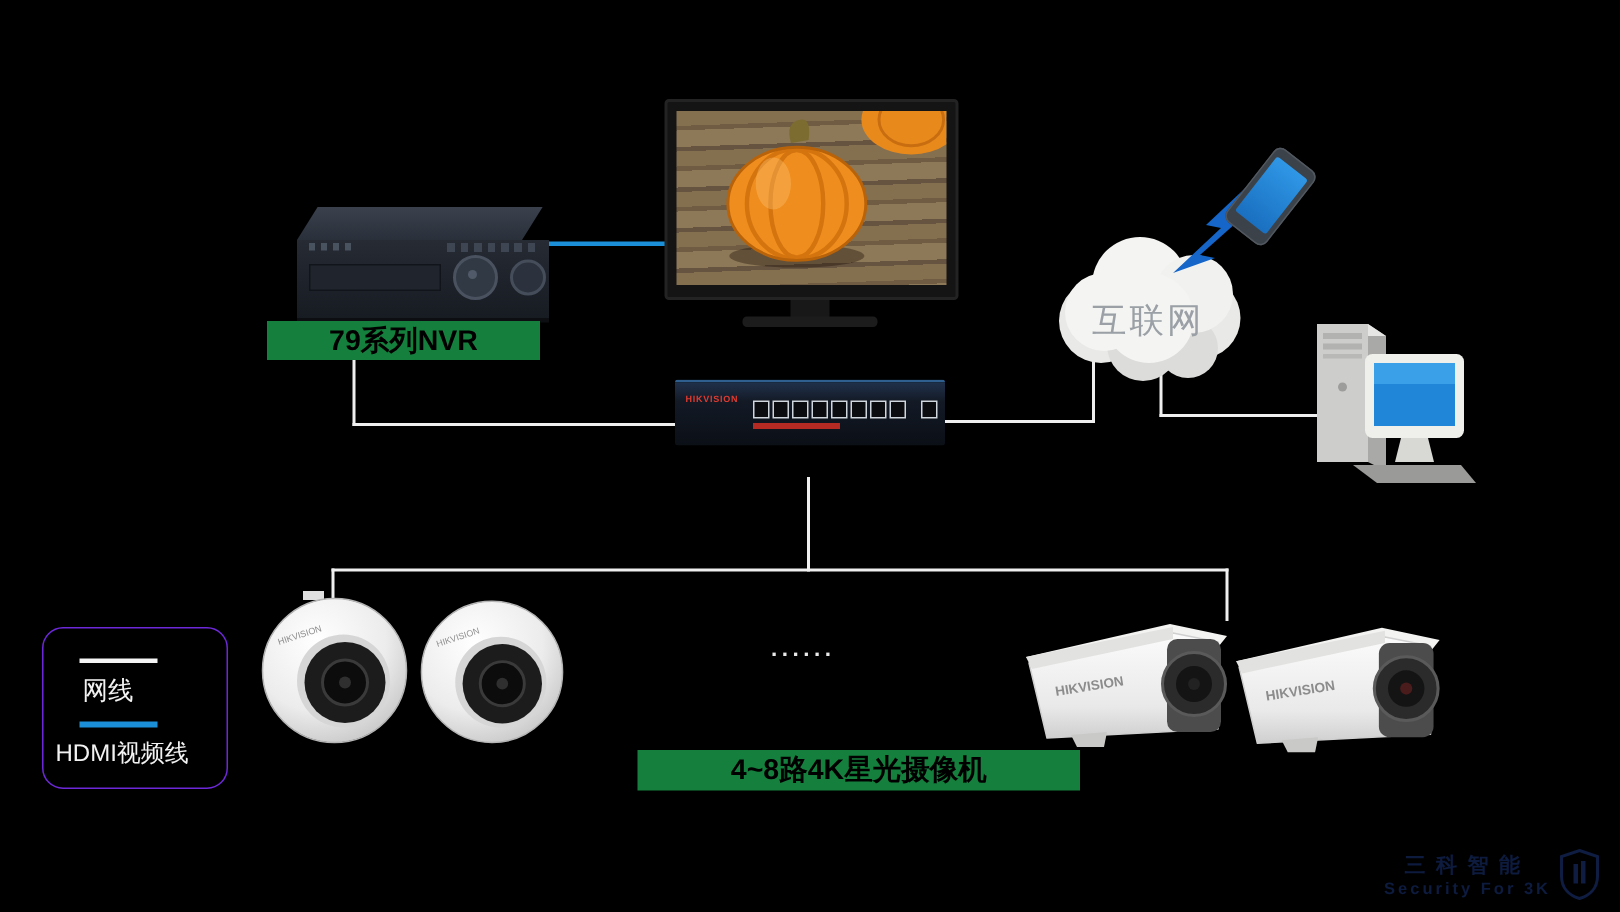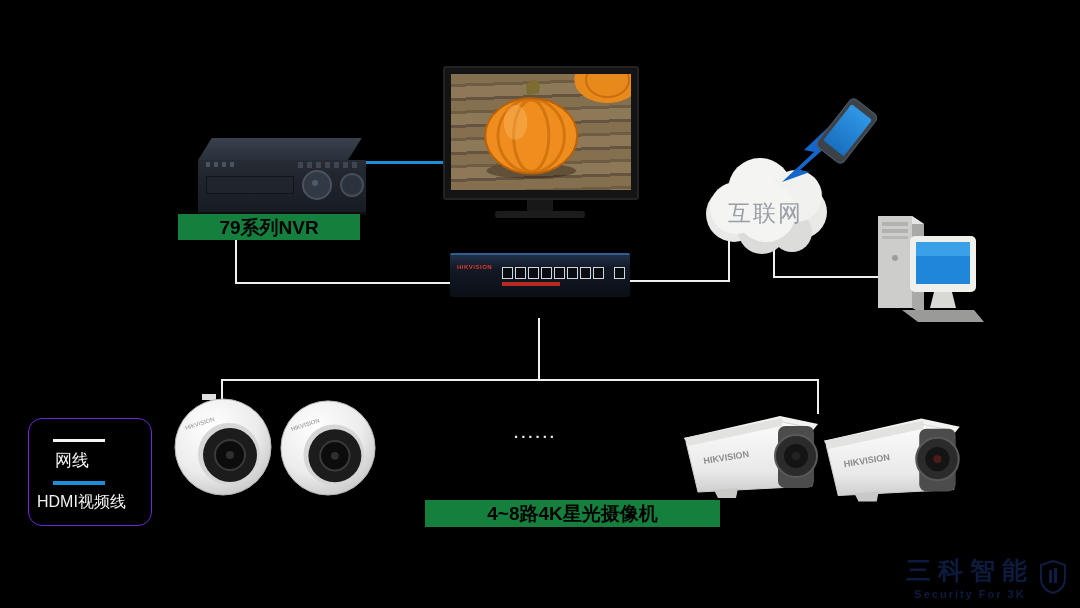--- a/index.html
+++ b/index.html
@@ -52,21 +52,21 @@
   .legend-box{left:28px;top:374px;width:122px;height:106px;border:1px solid #6d28d9;border-radius:14px;margin-top:44px;}
   .legend-white{position:absolute;left:24px;top:20px;width:52px;height:3px;background:#f5f5f5;}
   .legend-text1{position:absolute;left:26px;top:30px;color:#f2f2f2;font-size:17px;}
   .legend-blue{position:absolute;left:24px;top:62px;width:52px;height:4px;background:#1b8fd8;}
   .legend-text2{position:absolute;left:8px;top:73px;color:#f2f2f2;font-size:16px;}
   
   .dots{left:514px;top:424px;color:#e8e8e8;font-size:15px;font-weight:bold;letter-spacing:3px;}
   
   .watermark{right:14px;bottom:8px;display:flex;align-items:center;gap:6px;}
   .wm-text{text-align:center;color:#0d1b3f;}
-  .wm-line1{font-size:25px;letter-spacing:7px;font-weight:bold;font-family:Liberation Mono, monospace;}
+  .wm-line1{font-size:14px;letter-spacing:7px;font-weight:bold;font-family:Liberation Mono, monospace;}
   .wm-line2{font-size:11px;letter-spacing:2px;font-weight:bold;margin-top:1px;}
   svg text{font-family:"Liberation Sans","DejaVu Sans",sans-serif;}
 </style>
 </head>
 <body>
 
 <div id="stage">
 
 
   <div class="abs bline" style="left:365px;top:161px;width:79px;height:3px;"></div>

